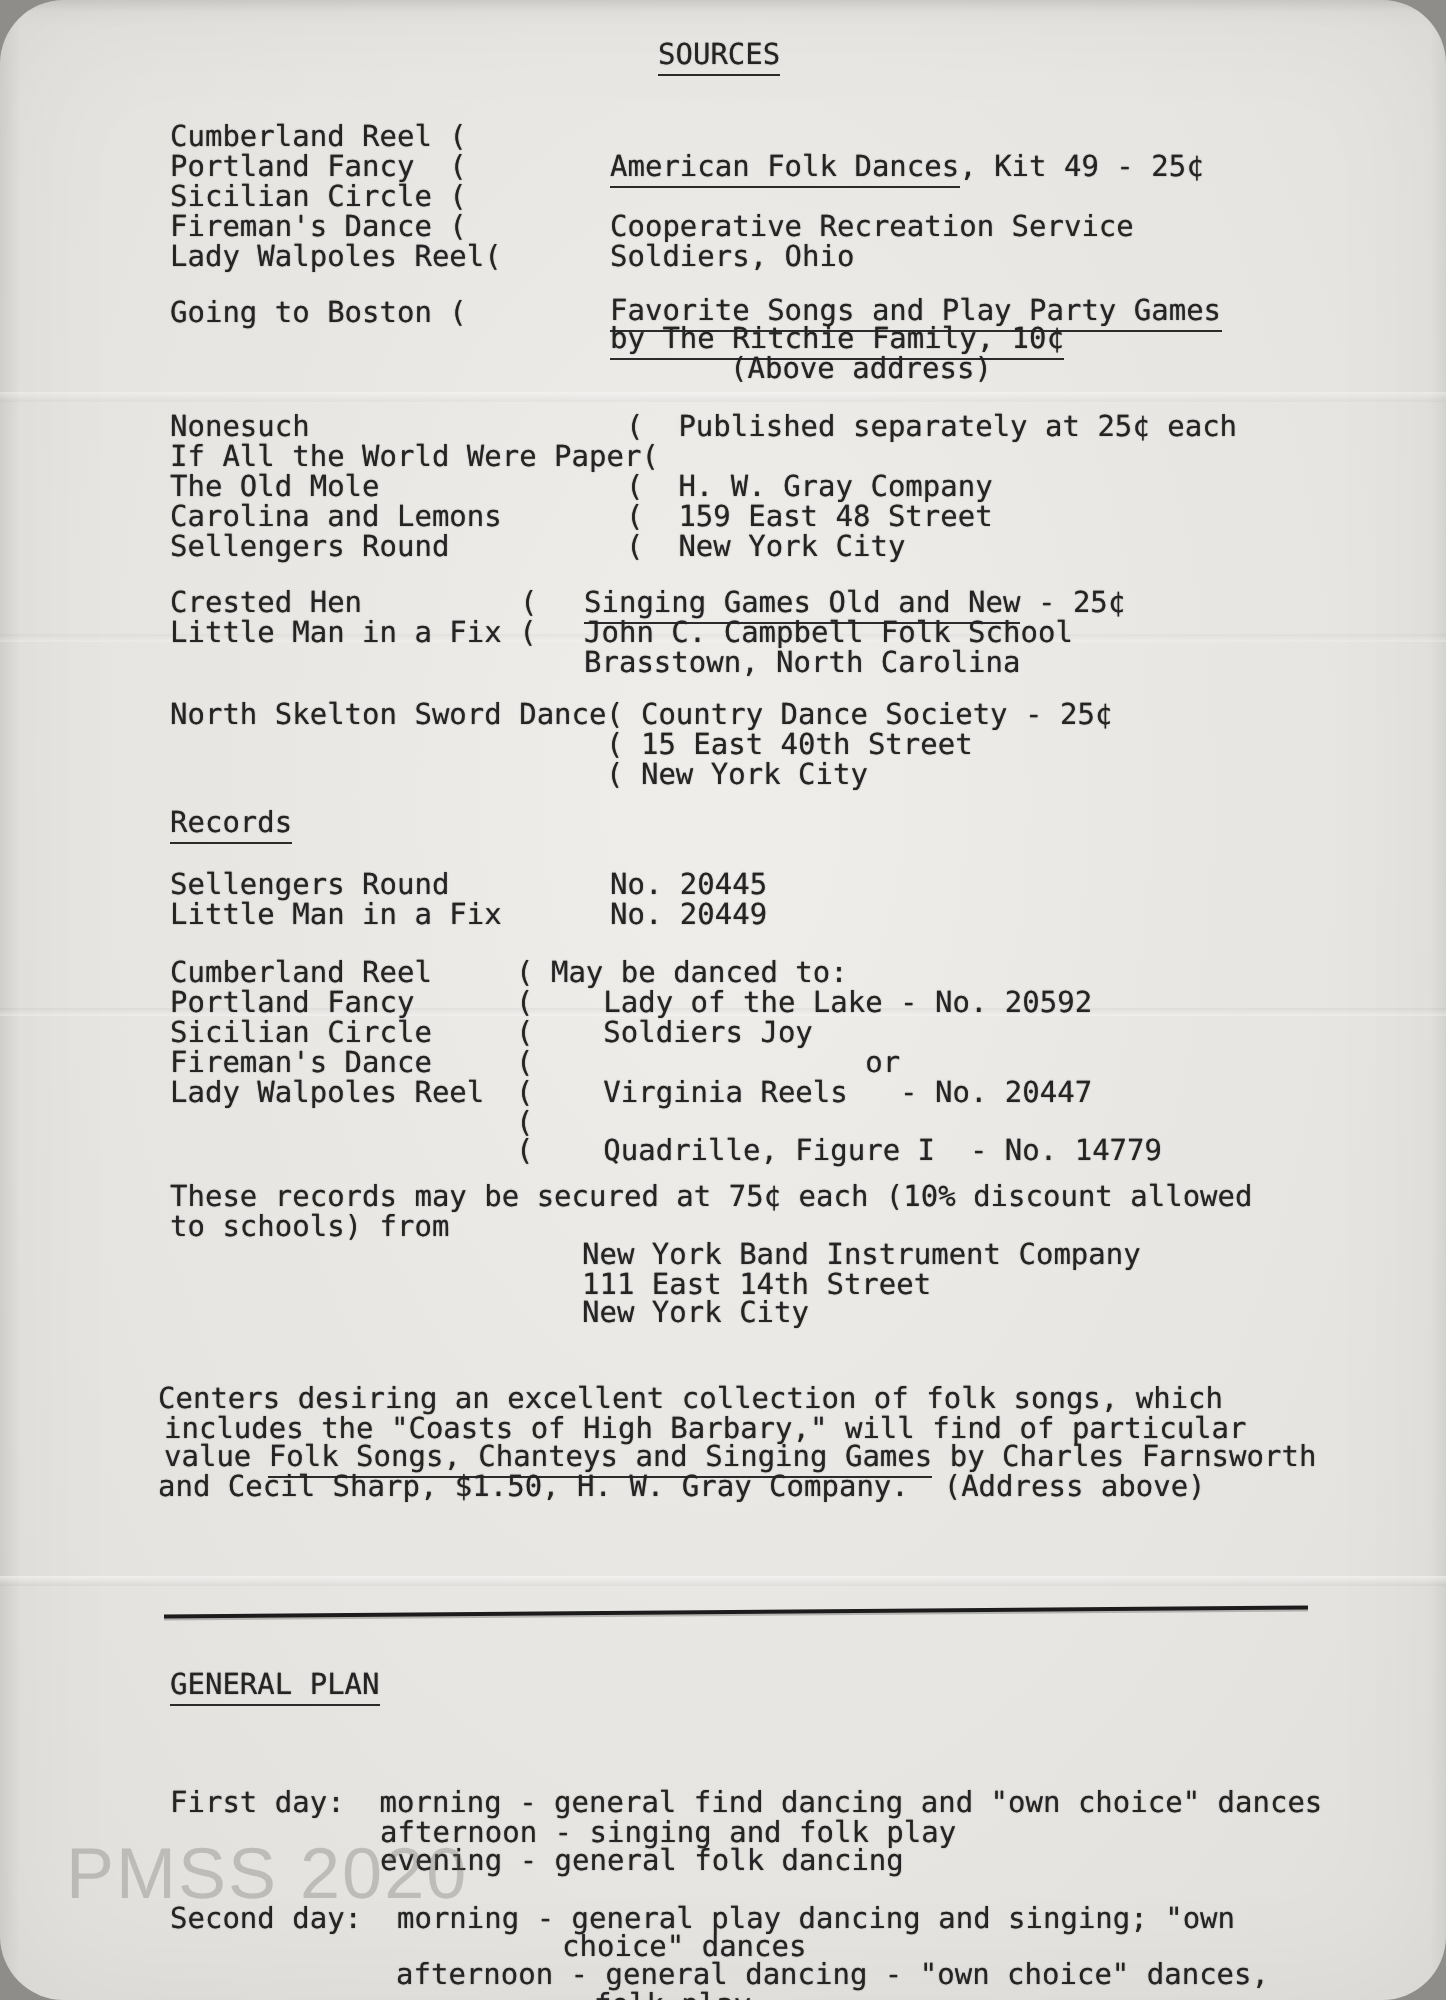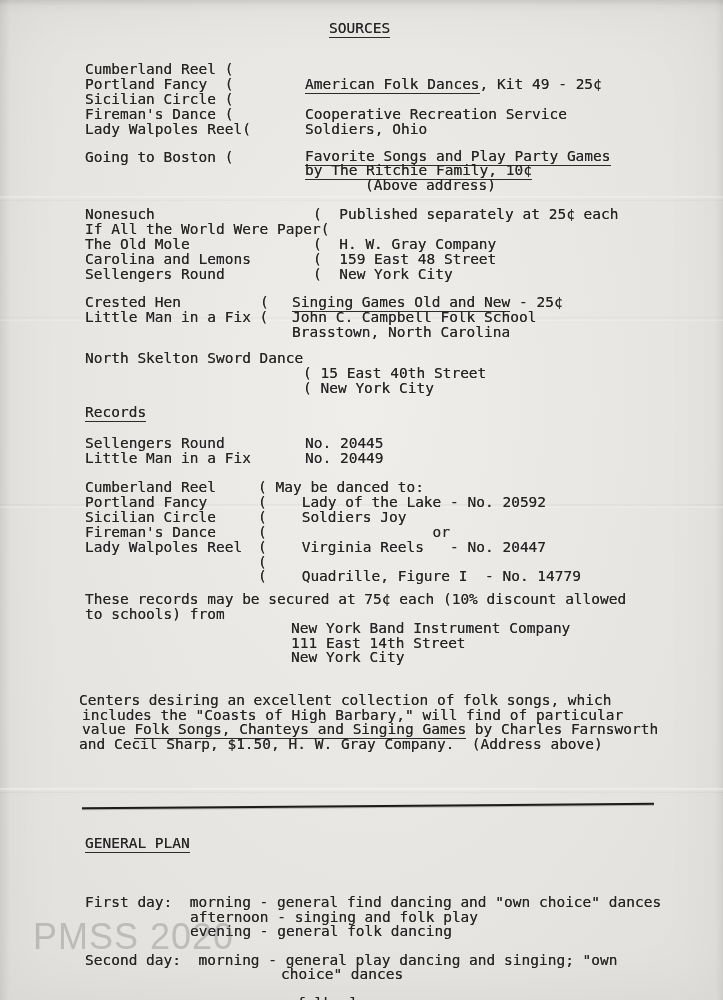--- a/index.html
+++ b/index.html
@@ -10,20 +10,21 @@
     background:#eae8e4;
     background-image:
       linear-gradient(180deg, rgba(0,0,0,0.10) 0px, rgba(0,0,0,0.02) 6px, rgba(0,0,0,0) 14px),
       linear-gradient(90deg, rgba(0,0,0,0.07) 0px, rgba(0,0,0,0) 10px),
       linear-gradient(270deg, rgba(0,0,0,0.05) 0px, rgba(0,0,0,0) 8px),
       radial-gradient(ellipse at 50% 40%, rgba(255,255,255,0.25), rgba(0,0,0,0.03) 90%);
     box-shadow: inset 0 0 70px rgba(0,0,0,0.05);
     overflow:hidden;
     font-family:"DejaVu Sans Mono", monospace;
     color:#242424;
+    border-radius:32px;
   }
   .t{
     position:absolute;
     white-space:pre;
     font-size:14.5px;
     line-height:15px;
     text-shadow:0 0 0.6px rgba(40,40,40,0.75);
   }
   .u{ border-bottom:1.5px solid #2b2b2b; padding-bottom:0.5px; }
   .rule{
@@ -81,20 +82,21 @@
   <div class="t" style="left:313px;top:267px">(  New York City</div>
 
   <div class="t" style="left:85px;top:295px">Crested Hen</div>
   <div class="t" style="left:260px;top:295px">(</div>
   <div class="t" style="left:292px;top:295px"><span class="u">Singing Games Old and New</span><span> - 25¢</span></div>
   <div class="t" style="left:85px;top:310px">Little Man in a Fix (</div>
   <div class="t" style="left:292px;top:310px">John C. Campbell Folk School</div>
   <div class="t" style="left:292px;top:325px">Brasstown, North Carolina</div>
 
   <div class="t" style="left:85px;top:351px">North Skelton Sword Dance</div>
+  <div class="t" style="left:303px;top:351px">( Country Dance Society - 25¢</div>
   <div class="t" style="left:303px;top:366px">( 15 East 40th Street</div>
   <div class="t" style="left:303px;top:381px">( New York City</div>
 
   <div class="t" style="left:85px;top:405px"><span class="u">Records</span></div>
 
   <div class="t" style="left:85px;top:436px">Sellengers Round</div>
   <div class="t" style="left:305px;top:436px">No. 20445</div>
   <div class="t" style="left:85px;top:451px">Little Man in a Fix</div>
   <div class="t" style="left:305px;top:451px">No. 20449</div>
 
@@ -123,17 +125,18 @@
   <div class="t" style="left:79px;top:737px">and Cecil Sharp, $1.50, H. W. Gray Company.  (Address above)</div>
 
   <div class="rule"></div>
 
   <div class="t" style="left:85px;top:836px"><span class="u">GENERAL PLAN</span></div>
   <div class="t" style="left:85px;top:895px">First day:  morning - general find dancing and "own choice" dances</div>
   <div class="t" style="left:190px;top:910px">afternoon - singing and folk play</div>
   <div class="t" style="left:190px;top:924px">evening - general folk dancing</div>
   <div class="t" style="left:85px;top:953px">Second day:  morning - general play dancing and singing; "own</div>
   <div class="t" style="left:281px;top:967px">choice" dances</div>
+  <div class="t" style="left:198px;top:981px">afternoon - general dancing - "own choice" dances,</div>
   <div class="t" style="left:297px;top:996px">folk play</div>
 
   <div class="watermark">PMSS 2020</div>
 
 </div>
 
 </body></html>

